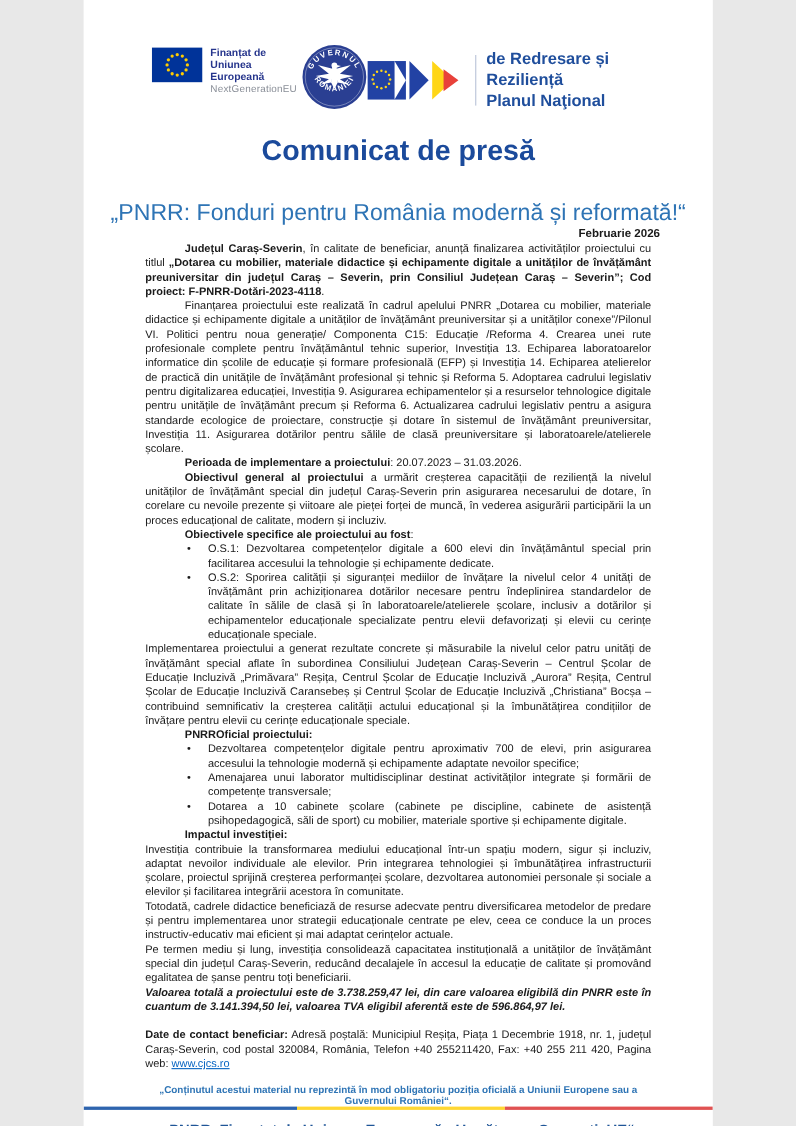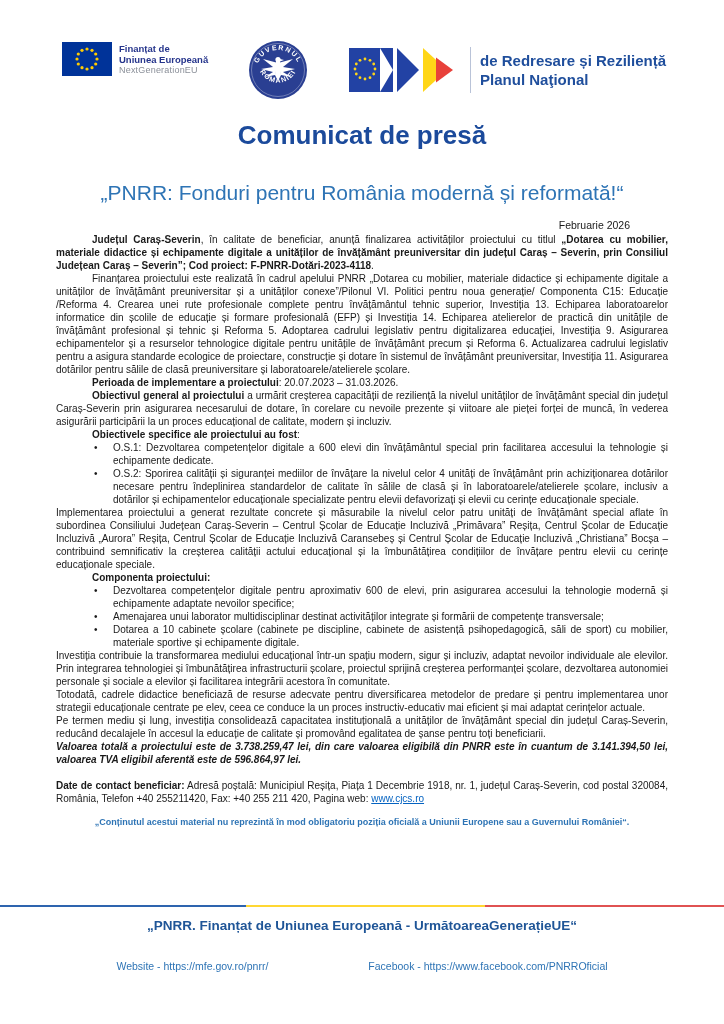--- a/index.html
+++ b/index.html
@@ -1,35 +1,35 @@
 <!DOCTYPE html>
 <html lang="ro"><head>
 <meta charset="utf-8">
 <style>
   * { margin:0; padding:0; box-sizing:border-box; }
   html,body { background:#e8e8e8; }
   .page {
-    width:724px; height:1024px; margin:0 auto; background:#ffffff;
+    width:572px; height:1024px; margin:0 auto; background:#ffffff;
     font-family:"Liberation Sans", sans-serif; color:#1a1a1a;
     display:flex; flex-direction:column; overflow:hidden; position:relative;
   }
   
   .header { display:flex; justify-content:space-between; align-items:flex-start; padding:42px 58px 0 62px; }
   .eu-block { display:flex; align-items:flex-start; gap:7px; }
   .eu-text { padding-top:1px; line-height:11px; }
   .eu-text .l1, .eu-text .l2 { font-weight:bold; color:#26358c; font-size:9.5px; }
   .eu-text .l3 { color:#8a8f98; font-size:9px; letter-spacing:.2px; }
   .seal { margin-top:-2px; }
   .pnrr-block { display:flex; align-items:center; gap:9px; margin-top:2px; }
   .pnrr-sep { width:1.5px; height:46px; background:#b9c3d8; }
   .pnrr-text { line-height:19px; font-weight:bold; color:#1f4e9c; font-size:15px; }
   
   .title { text-align:center; color:#1b4a9b; font-weight:bold; font-size:26px; margin-top:16px; }
   .subtitle { text-align:center; color:#2e74b5; font-size:21px; margin-top:30px; }
-  .date-line { text-align:right; font-weight:normal; font-size:10.5px; padding-right:94px; margin-top:14px; }
+  .date-line { text-align:right; font-weight:bold; font-size:10.5px; padding-right:48px; }
   
   .doc { padding:2px 56px 0 56px; font-size:10px; line-height:13px; text-align:justify; }
   .blk { text-align:justify; }
   .p-indent { text-indent:36px; }
   .bullet { position:relative; padding-left:57px; }
   .bullet::before { content:"•"; position:absolute; left:38px; top:0; }
   .contact { margin-top:13px; text-indent:0; }
   .b { font-weight:bold; }
   .i { font-style:italic;margin-top:48px; }
   .link { color:#0563c1; text-decoration:underline; cursor:pointer; }
@@ -136,24 +136,25 @@
 
   <div class="doc" id="doc-content">
       <div class="blk p-indent"><span class="b">Județul Caraș-Severin</span><span>, în calitate de beneficiar, anunță finalizarea activităților proiectului cu titlul </span><span class="b">„Dotarea cu mobilier, materiale didactice și echipamente digitale a unităților de învățământ preuniversitar din județul Caraș – Severin, prin Consiliul Județean Caraș – Severin”; Cod proiect: F-PNRR-Dotări-2023-4118</span><span>.</span></div>
       <div class="blk p-indent"><span>Finanțarea proiectului este realizată în cadrul apelului PNRR „Dotarea cu mobilier, materiale didactice și echipamente digitale a unităților de învățământ preuniversitar și a unităților conexe”/Pilonul VI. Politici pentru noua generație/ Componenta C15: Educație /Reforma 4. Crearea unei rute profesionale complete pentru învățământul tehnic superior, Investiția 13. Echiparea laboratoarelor informatice din școlile de educație și formare profesională (EFP) și Investiția 14. Echiparea atelierelor de practică din unitățile de învățământ profesional și tehnic și Reforma 5. Adoptarea cadrului legislativ pentru digitalizarea educației, Investiția 9. Asigurarea echipamentelor și a resurselor tehnologice digitale pentru unitățile de învățământ precum și Reforma 6. Actualizarea cadrului legislativ pentru a asigura standarde ecologice de proiectare, construcție și dotare în sistemul de învățământ preuniversitar, Investiția 11. Asigurarea dotărilor pentru sălile de clasă preuniversitare și laboratoarele/atelierele școlare.</span></div>
       <div class="blk p-indent"><span class="b">Perioada de implementare a proiectului</span><span>: 20.07.2023 – 31.03.2026.</span></div>
       <div class="blk p-indent"><span class="b">Obiectivul general al proiectului</span><span> a urmărit creșterea capacității de reziliență la nivelul unităților de învățământ special din județul Caraș-Severin prin asigurarea necesarului de dotare, în corelare cu nevoile prezente și viitoare ale pieței forței de muncă, în vederea asigurării participării la un proces educațional de calitate, modern și incluziv.</span></div>
       <div class="blk p-indent"><span class="b">Obiectivele specifice ale proiectului au fost</span><span>:</span></div>
       <div class="blk bullet"><span>O.S.1: Dezvoltarea competențelor digitale a 600 elevi din învățământul special prin facilitarea accesului la tehnologie și echipamente dedicate.</span></div>
       <div class="blk bullet"><span>O.S.2: Sporirea calității și siguranței mediilor de învățare la nivelul celor 4 unități de învățământ prin achiziționarea dotărilor necesare pentru îndeplinirea standardelor de calitate în sălile de clasă și în laboratoarele/atelierele școlare, inclusiv a dotărilor și echipamentelor educaționale specializate pentru elevii defavorizați și elevii cu cerințe educaționale speciale.</span></div>
       <div class="blk p"><span>Implementarea proiectului a generat rezultate concrete și măsurabile la nivelul celor patru unități de învățământ special aflate în subordinea Consiliului Județean Caraș-Severin – Centrul Școlar de Educație Incluzivă „Primăvara” Reșița, Centrul Școlar de Educație Incluzivă „Aurora” Reșița, Centrul Școlar de Educație Incluzivă Caransebeș și Centrul Școlar de Educație Incluzivă „Christiana” Bocșa – contribuind semnificativ la creșterea calității actului educațional și la îmbunătățirea condițiilor de învățare pentru elevii cu cerințe educaționale speciale.</span></div>
-      <div class="blk p-indent"><span class="b">Componenta proiectului:</span></div>
-      <div class="blk bullet"><span>Dezvoltarea competențelor digitale pentru aproximativ 600 de elevi, prin asigurarea accesului la tehnologie modernă și echipamente adaptate nevoilor specifice;</span></div>
+      <div class="blk p-indent"><span class="b">PNRROficial proiectului:</span></div>
+      <div class="blk bullet"><span>Dezvoltarea competențelor digitale pentru aproximativ 700 de elevi, prin asigurarea accesului la tehnologie modernă și echipamente adaptate nevoilor specifice;</span></div>
       <div class="blk bullet"><span>Amenajarea unui laborator multidisciplinar destinat activităților integrate și formării de competențe transversale;</span></div>
       <div class="blk bullet"><span>Dotarea a 10 cabinete școlare (cabinete pe discipline, cabinete de asistență psihopedagogică, săli de sport) cu mobilier, materiale sportive și echipamente digitale.</span></div>
+      <div class="blk p-indent"><span class="b">Impactul investiției:</span></div>
       <div class="blk p"><span>Investiția contribuie la transformarea mediului educațional într-un spațiu modern, sigur și incluziv, adaptat nevoilor individuale ale elevilor. Prin integrarea tehnologiei și îmbunătățirea infrastructurii școlare, proiectul sprijină creșterea performanței școlare, dezvoltarea autonomiei personale și sociale a elevilor și facilitarea integrării acestora în comunitate.</span></div>
       <div class="blk p"><span>Totodată, cadrele didactice beneficiază de resurse adecvate pentru diversificarea metodelor de predare și pentru implementarea unor strategii educaționale centrate pe elev, ceea ce conduce la un proces instructiv-educativ mai eficient și mai adaptat cerințelor actuale.</span></div>
       <div class="blk p"><span>Pe termen mediu și lung, investiția consolidează capacitatea instituțională a unităților de învățământ special din județul Caraș-Severin, reducând decalajele în accesul la educație de calitate și promovând egalitatea de șanse pentru toți beneficiarii.</span></div>
       <div class="blk p"><span class="b i">Valoarea totală a proiectului este de 3.738.259,47 lei, din care valoarea eligibilă din PNRR este în cuantum de 3.141.394,50 lei, valoarea TVA eligibil aferentă este de 596.864,97 lei.</span></div>
       <div class="blk contact"><span class="b">Date de contact beneficiar:</span><span> Adresă poștală: Municipiul Reșița, Piața 1 Decembrie 1918, nr. 1, județul Caraș-Severin, cod postal 320084, România, Telefon +40 255211420, Fax: +40 255 211 420, Pagina web: </span><a class="link">www.cjcs.ro</a></div>
     </div>
 
   <div class="disclaimer">„Conținutul acestui material nu reprezintă în mod obligatoriu poziția oficială a Uniunii Europene sau a Guvernului României“.</div>
 
   <div class="footer">

